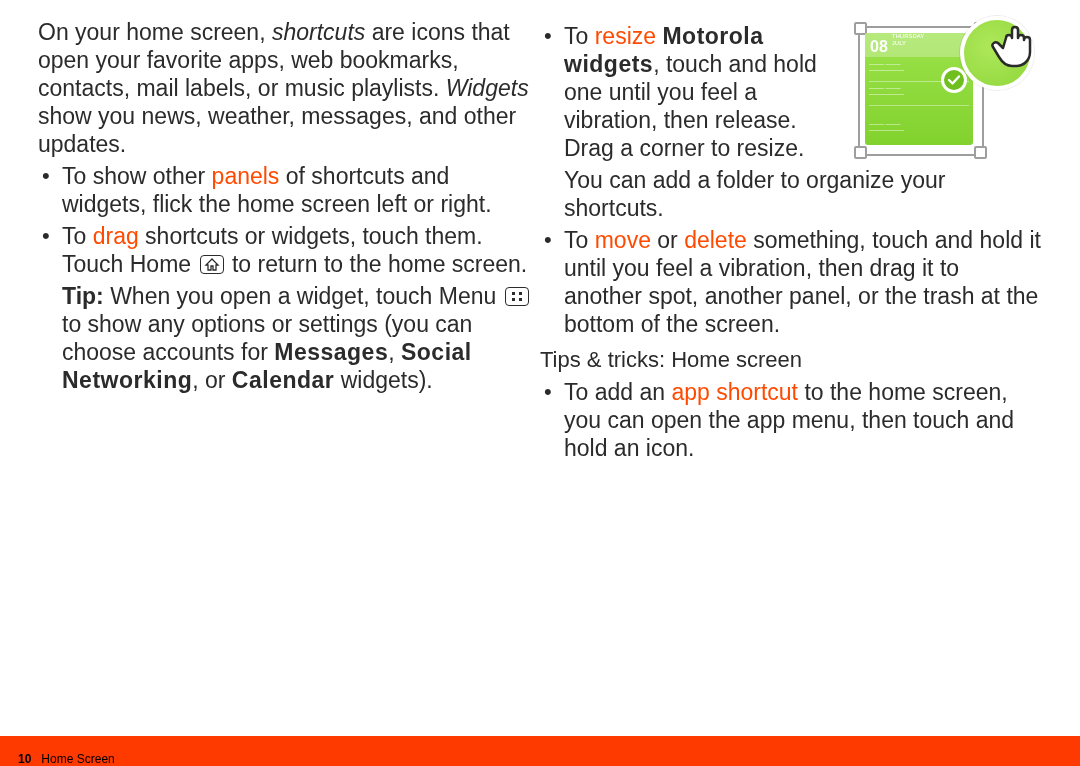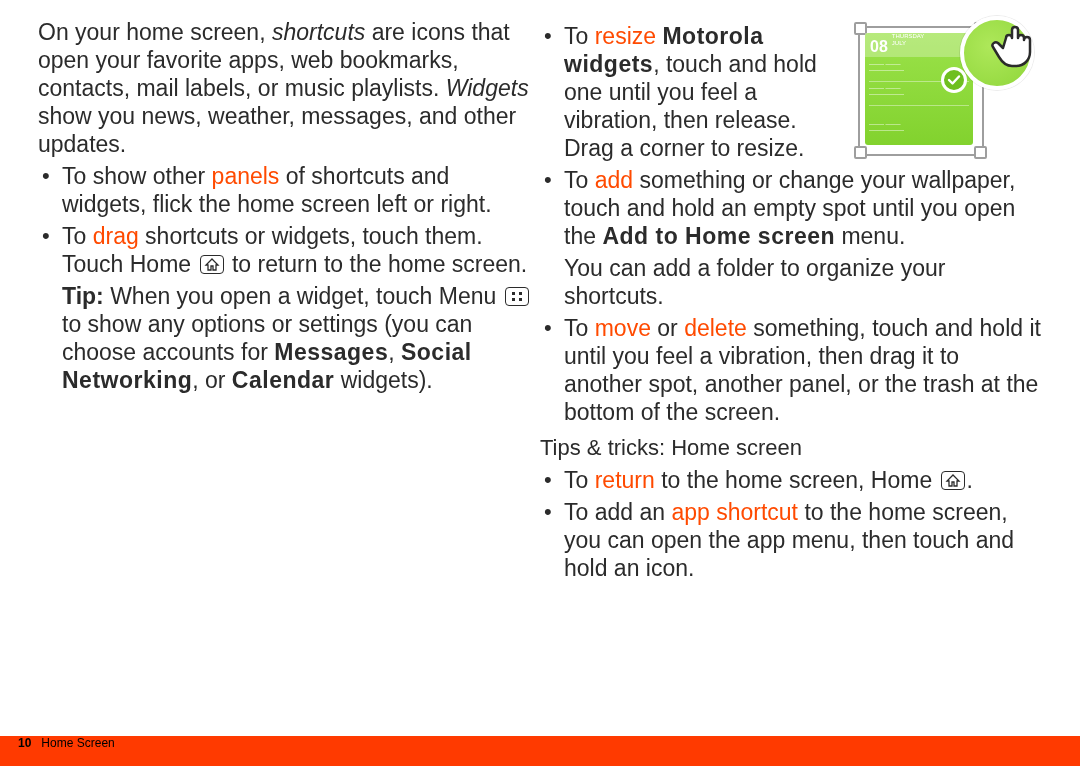--- a/index.html
+++ b/index.html
@@ -13,21 +13,21 @@
   li:before{content:"•";position:absolute;left:4px;top:0;font-size:22px;color:#2b2b2b}
   .sub{padding-left:24px;margin:0 0 4px 0}
   .bold{font-weight:700}
   .ital{font-style:italic}
   .orange{color:#ff4a00;font-weight:400}
   .letterspace{letter-spacing:.5px}
   .subhead{font-size:22px;margin-top:8px;margin-bottom:2px}
   .icon{display:inline-block;border:1.5px solid #2b2b2b;border-radius:4px;width:22px;height:17px;vertical-align:-2px;position:relative;margin:0 2px}
   .icon.home svg,.icon.menu svg{position:absolute;left:0;top:0;width:100%;height:100%}
   .widget-illu{float:right;width:190px;height:140px;margin:2px 0 6px 10px;position:relative}
-  .footer{position:absolute;left:0;bottom:0;width:100%;height:30px;background:#ff3a00;display:flex;align-items:flex-start;padding-left:18px;box-sizing:border-box}
+  .footer{position:absolute;left:0;bottom:0;width:100%;height:30px;background:#ff3a00;display:flex;align-items:flex-end;padding-left:18px;box-sizing:border-box}
   .footer .num{font-weight:700;font-size:12px;color:#000;margin-right:10px}
   .footer .lbl{font-size:12px;color:#000}
   
   .wi-frame{position:absolute;left:6px;top:6px;width:122px;height:126px;border:2px solid #9e9e9e;border-radius:3px}
   .wi-handle{position:absolute;width:9px;height:9px;background:#fff;border:2px solid #9e9e9e;border-radius:2px}
   .wi-green{position:absolute;left:13px;top:13px;width:108px;height:112px;background:linear-gradient(#9be24a,#82d22e);border-radius:3px}
   .wi-header{position:absolute;left:0;top:0;width:100%;height:24px;background:rgba(255,255,255,.28);display:flex;align-items:flex-start}
   .wi-day{color:#fff;font-size:16px;font-weight:700;margin-left:5px}
   .wi-sub{color:#fff;font-size:6px;margin-left:4px;line-height:7px}
   .wi-row{position:absolute;left:4px;width:60px;height:18px}
@@ -105,37 +105,29 @@
           <div class="wi-tap"></div>
           <svg class="wi-hand" width="60" height="56" viewBox="0 0 60 56">
             <path d="M20 26 c0-4 6-4 6 0 v-8 c0-4 6-4 6 0 v8 c0-4 6-4 6 0 v2 c0-4 6-4 6 0 v12 c0 8-6 14-14 14 h-4 c-6 0-10-4-13-9 l-6-10 c-2-3 2-6 5-4 l5 5 z" fill="#fff" stroke="#2b2b2b" stroke-width="2.5" stroke-linejoin="round"></path>
           </svg>
         </div>
 
         <ul>
           <li>
             <span>To </span><span class="orange">resize</span><span> </span><span class="bold letterspace">Motorola widgets</span><span>, touch and hold one until you feel a vibration, then release. Drag a corner to resize.</span>
           </li>
-          <li>
-            <span>To </span><span class="orange">add</span><span> something or change your wallpaper, touch and hold an empty spot until you open the </span><span class="bold letterspace">Add to Home screen</span><span> menu.</span>
-          </li>
         </ul>
         <p class="sub">You can add a folder to organize your shortcuts.</p>
         <ul>
           <li>
             <span>To </span><span class="orange">move</span><span> or </span><span class="orange">delete</span><span> something, touch and hold it until you feel a vibration, then drag it to another spot, another panel, or the trash at the bottom of the screen.</span>
           </li>
         </ul>
         <p class="subhead">Tips &amp; tricks: Home screen</p>
         <ul>
-          <li>
-            <span>To </span><span class="orange">return</span><span> to the home screen, Home </span><span class="icon home"><svg viewBox="0 0 22 17">
-                  <path d="M11 3 L17 9 H15 V14 H12 V10 H10 V14 H7 V9 H5 Z" fill="none" stroke="#2b2b2b" stroke-width="1.3"></path>
-                </svg></span><span>.</span>
-          </li>
           <li>
             <span>To add an </span><span class="orange">app shortcut</span><span> to the home screen, you can open the app menu, then touch and hold an icon.</span>
           </li>
         </ul>
       </div>
     </div>
   </div>
 
   <div class="footer">
     <span class="num">10</span>

